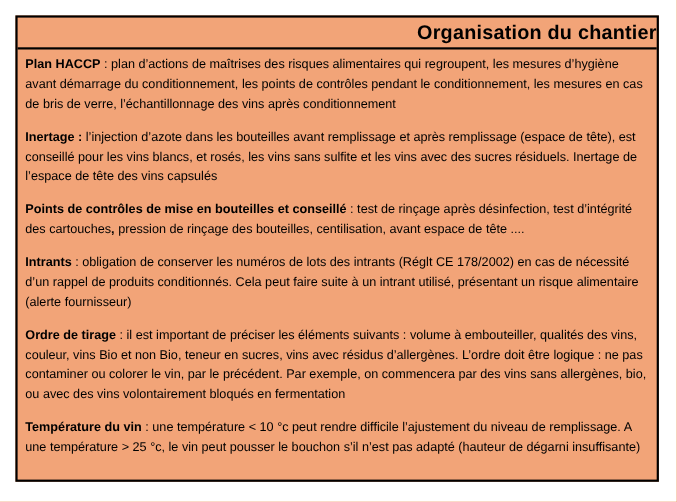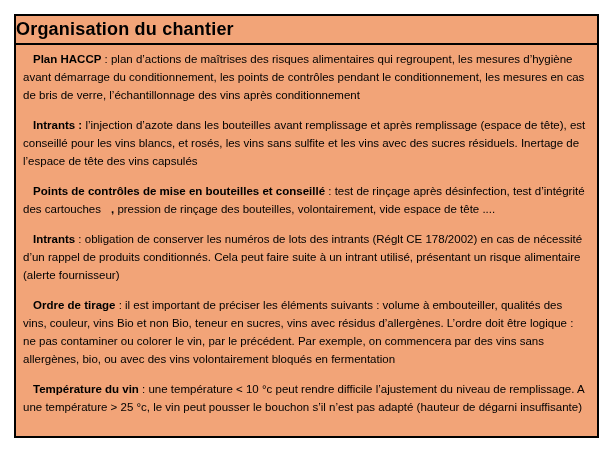--- a/index.html
+++ b/index.html
@@ -20,45 +20,45 @@
     width: 585px;
     height: 424px;
     background: var(--table-background, #F2A478);
     border: 2px solid var(--border, #000000);
   }
   .title-row {
     height: 29px;
     border-bottom: 2px solid var(--border, #000000);
     display: flex;
     align-items: center;
-    justify-content: flex-start;
+    justify-content: flex-end;
   }
   .title-row .title {
     font-size: 18px;
     font-weight: bold;
     letter-spacing: 0.2px;
     white-space: nowrap;
   }
   .body-cell {
     padding: 5px 8px 0 7px;
     font-size: 11.5px;
     line-height: 18px;
   }
   .para { margin: 0 0 12px 0; }
   .para:last-child { margin-bottom: 0; }
-  .bold { font-weight: bold; margin-left: 10px; }
+  .bold { font-weight: bold; }
 </style>
 </head>
 <body>
 
 <div class="doc-table">
   <div class="title-row">
     <span class="title">Organisation du chantier</span>
   </div>
   <div class="body-cell">
       <div class="para"><span class="bold">Plan HACCP</span><span> : plan d’actions de maîtrises des risques alimentaires qui regroupent, les mesures d’hygiène avant démarrage du conditionnement, les points de contrôles pendant le conditionnement, les mesures en cas de bris de verre, l’échantillonnage des vins après conditionnement</span></div>
-      <div class="para"><span class="bold">Intrants :</span><span>  l’injection d’azote dans les bouteilles avant remplissage et après remplissage (espace de tête), est conseillé pour les vins blancs, et rosés, les vins sans sulfite et les vins avec des sucres résiduels. Inertage de l’espace de tête des vins capsulés</span></div>
-      <div class="para"><span class="bold">Points de contrôles de mise en bouteilles et conseillé</span><span> :  test de rinçage après désinfection, test d’intégrité des cartouches</span><span class="bold">,</span><span> pression de rinçage des bouteilles, volontairement, vide espace de tête ....</span></div>
+      <div class="para"><span class="bold">Inertage :</span><span>  l’injection d’azote dans les bouteilles avant remplissage et après remplissage (espace de tête), est conseillé pour les vins blancs, et rosés, les vins sans sulfite et les vins avec des sucres résiduels. Inertage de l’espace de tête des vins capsulés</span></div>
+      <div class="para"><span class="bold">Points de contrôles de mise en bouteilles et conseillé</span><span> :  test de rinçage après désinfection, test d’intégrité des cartouches</span><span class="bold">,</span><span> pression de rinçage des bouteilles, centilisation, avant espace de tête ....</span></div>
       <div class="para"><span class="bold">Intrants</span><span> : obligation de conserver les numéros de lots des intrants (Réglt CE 178/2002) en cas de nécessité d’un rappel de produits conditionnés. Cela peut faire suite à un intrant utilisé, présentant un risque alimentaire (alerte fournisseur)</span></div>
       <div class="para"><span class="bold">Ordre de tirage</span><span> :  il est important de préciser les éléments suivants : volume à embouteiller, qualités des vins, couleur, vins Bio et non Bio, teneur en sucres, vins avec résidus d’allergènes. L’ordre doit être logique : ne pas contaminer ou colorer le vin, par le précédent. Par exemple, on commencera par des vins sans allergènes, bio, ou avec des vins volontairement bloqués en fermentation</span></div>
       <div class="para"><span class="bold">Température du vin</span><span> : une température &lt; 10 °c peut rendre difficile l’ajustement du niveau de remplissage. A une température &gt; 25 °c, le vin peut pousser le bouchon s’il n’est pas adapté (hauteur de dégarni insuffisante)</span></div>
     </div>
 </div>
 
 </body></html>

